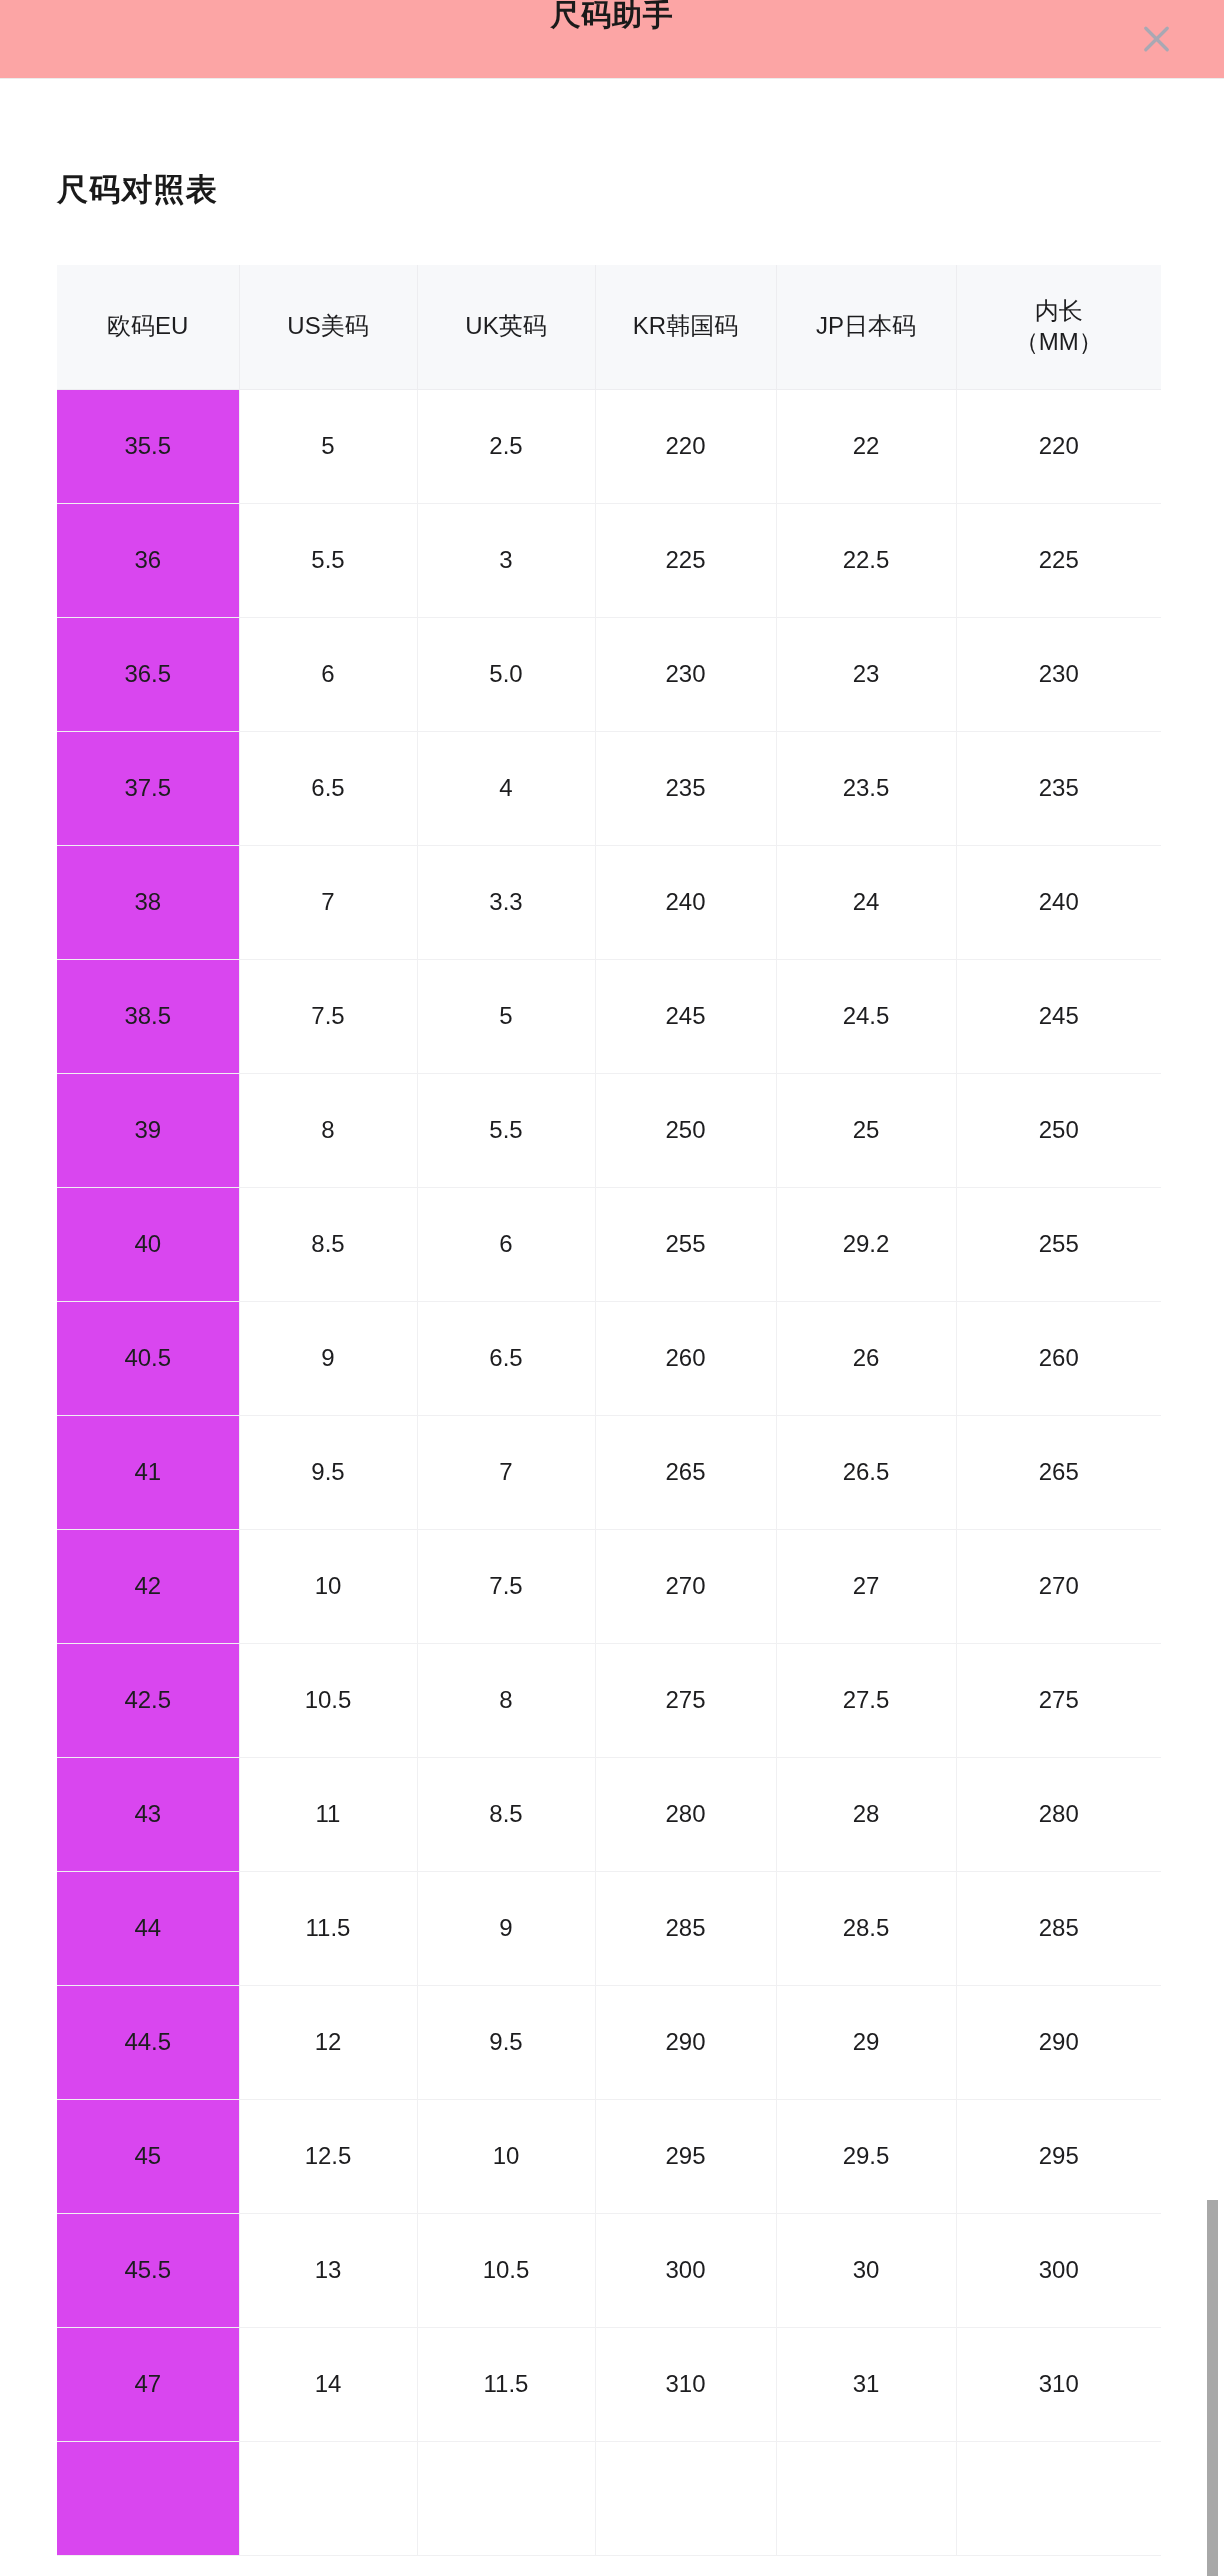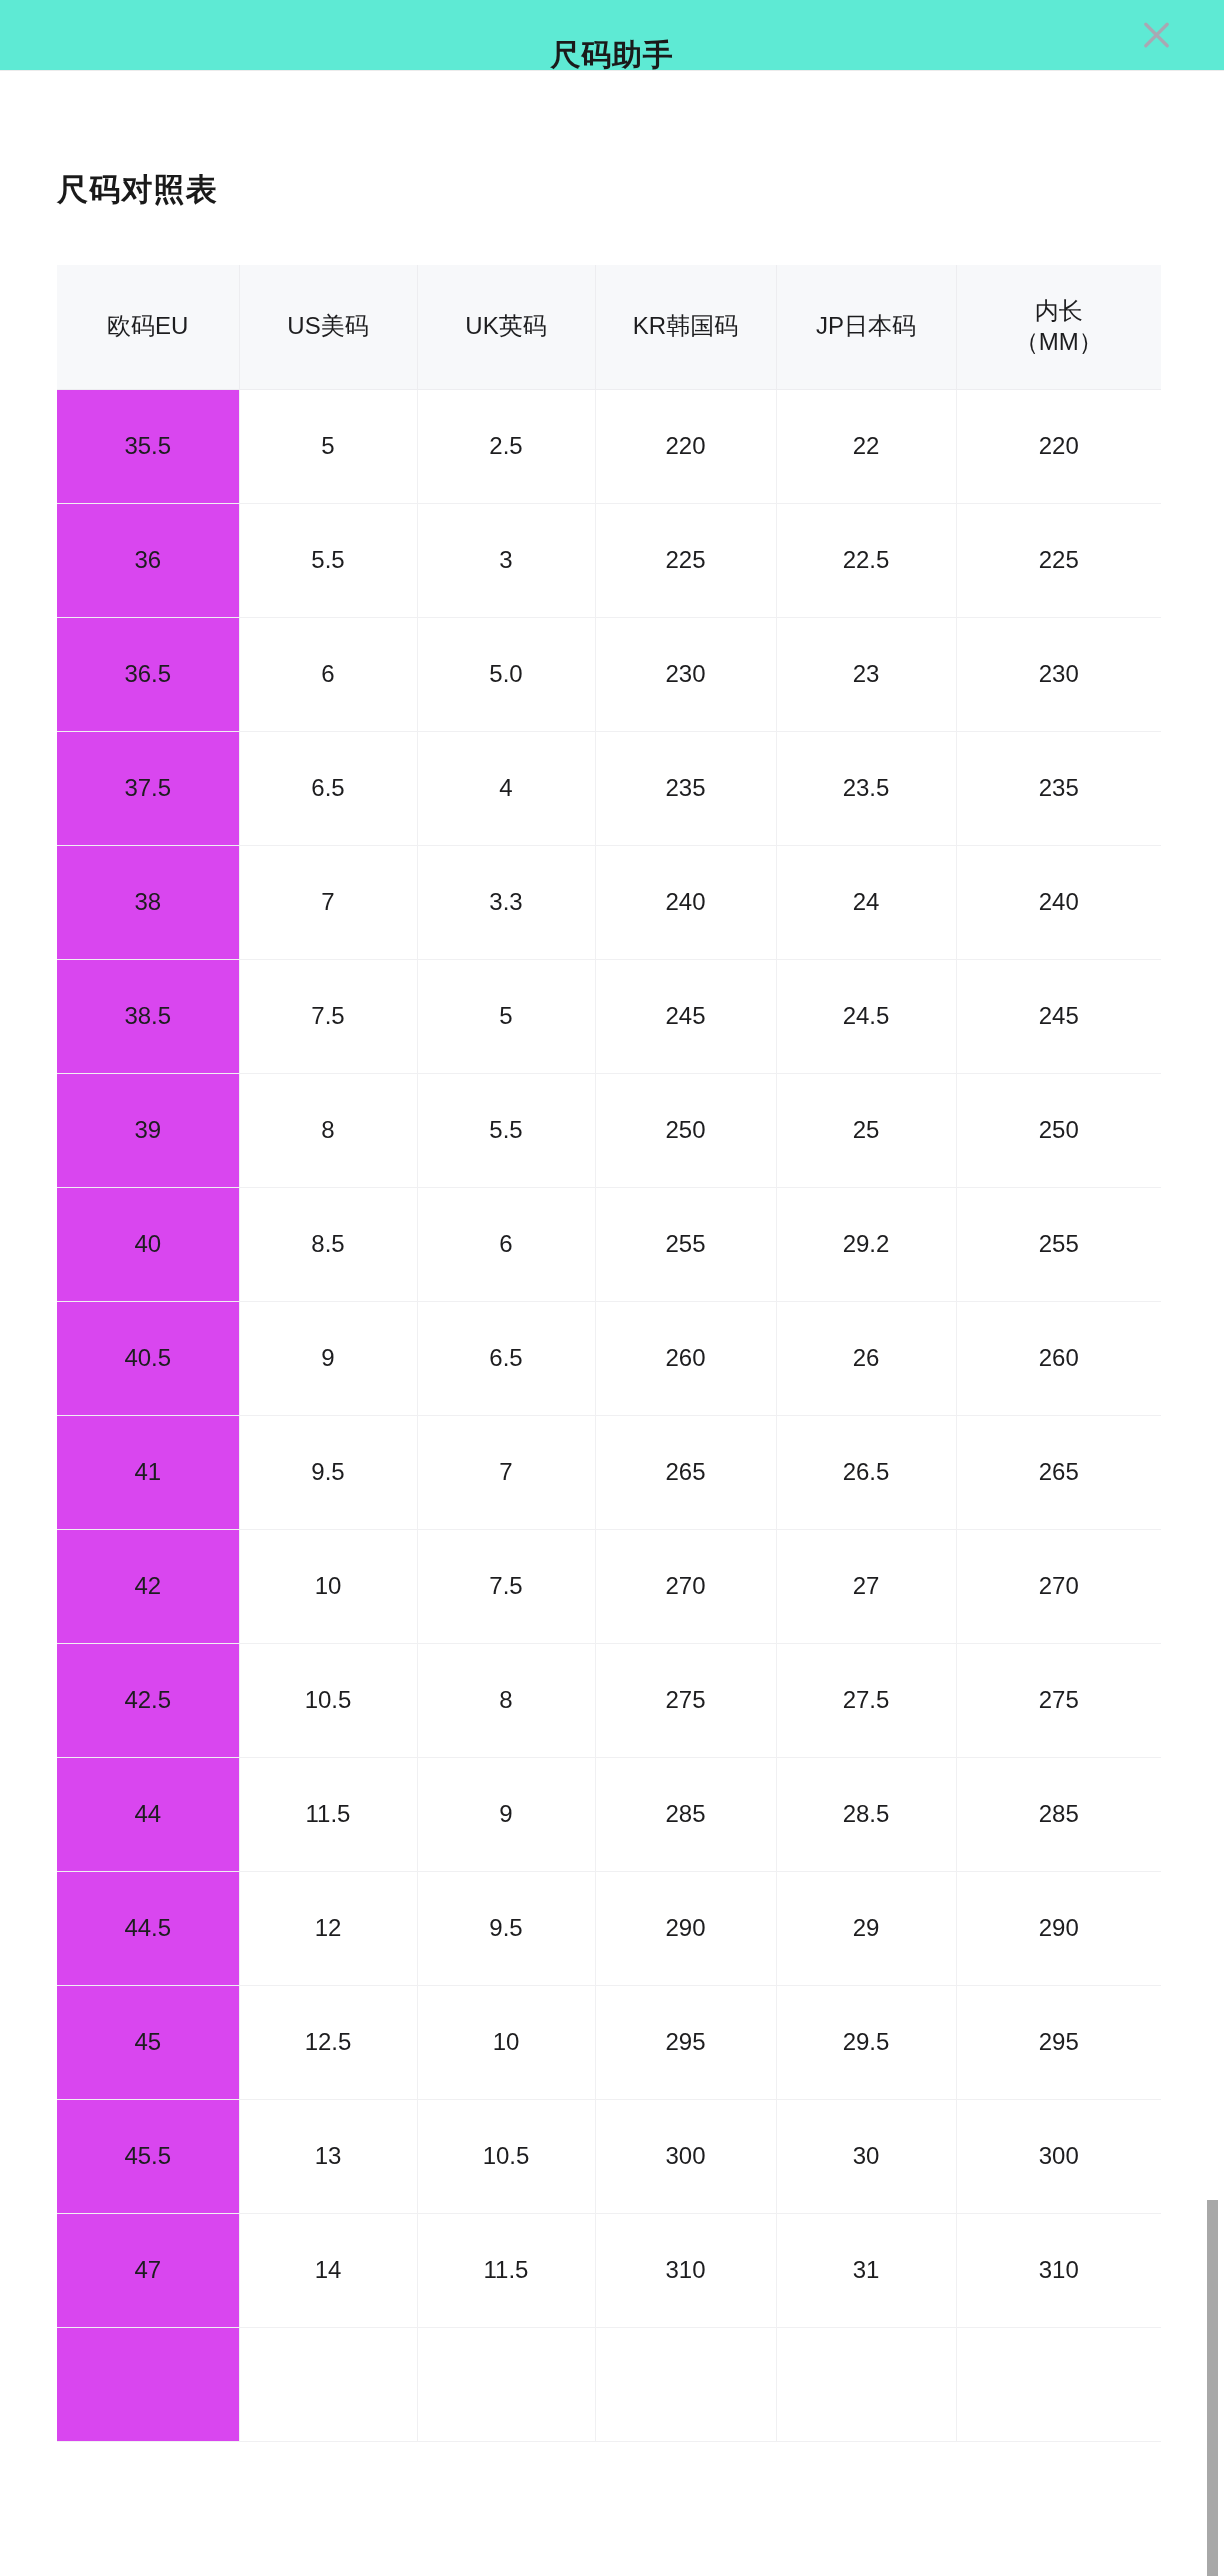--- a/index.html
+++ b/index.html
@@ -16,27 +16,27 @@
     position: relative;
     width: 1224px;
     height: 2576px;
     overflow: hidden;
     background: #ffffff;
   }
 
   
   .titlebar {
     position: relative;
-    height: 71px;
+    height: 79px;
     width: 100%;
     border-bottom: 0.8px solid #ececec;
     display: flex;
-    align-items: flex-end;
+    align-items: flex-start;
     justify-content: center;
-    background: #5eead4;
+    background: #fca5a5;
   }
 
   .titlebar-title {
     font-size: 30px;
     font-weight: 700;
     color: #1a1a1a;
     letter-spacing: 0.8px;
     line-height: 1;
   }
 
@@ -285,20 +285,28 @@
           </tr>
           <tr>
             <td class="first-col">42.5</td>
             <td>10.5</td>
             <td>8</td>
             <td>275</td>
             <td>27.5</td>
             <td>275</td>
           </tr>
           <tr>
+            <td class="first-col">43</td>
+            <td>11</td>
+            <td>8.5</td>
+            <td>280</td>
+            <td>28</td>
+            <td>280</td>
+          </tr>
+          <tr>
             <td class="first-col">44</td>
             <td>11.5</td>
             <td>9</td>
             <td>285</td>
             <td>28.5</td>
             <td>285</td>
           </tr>
           <tr>
             <td class="first-col">44.5</td>
             <td>12</td>

